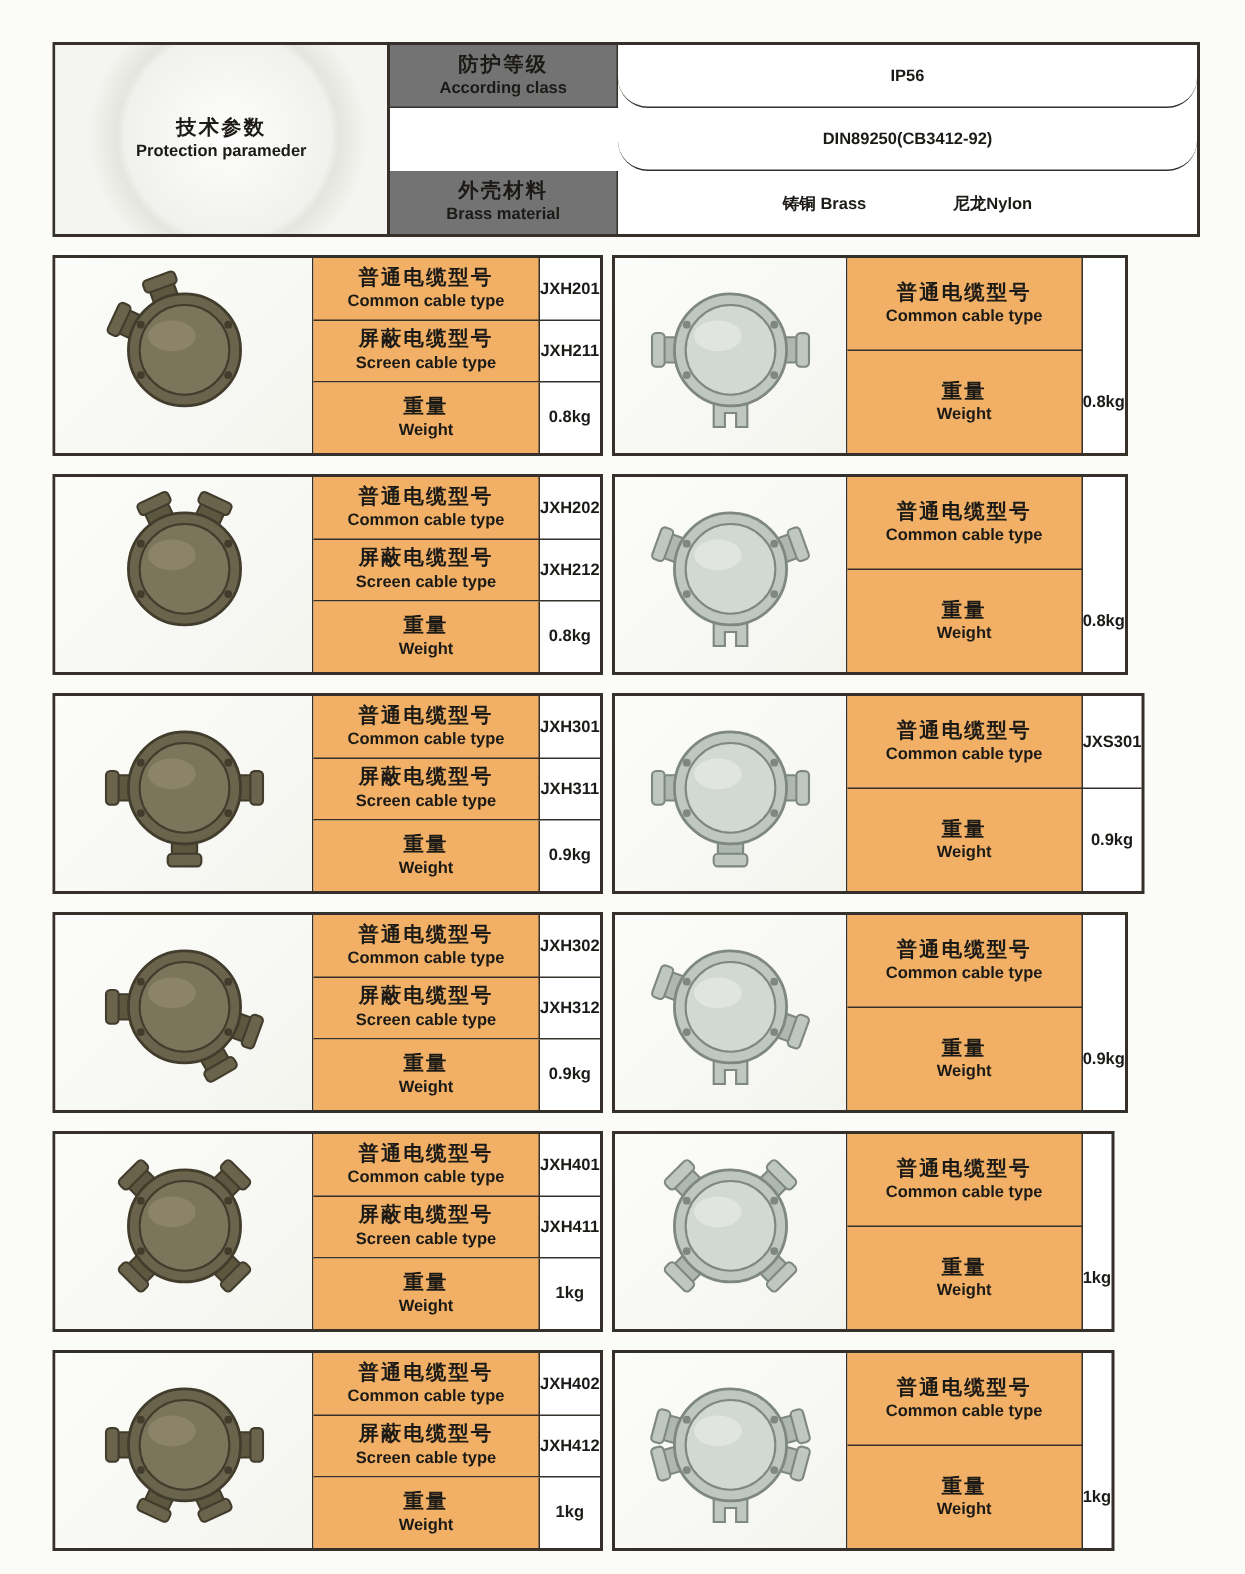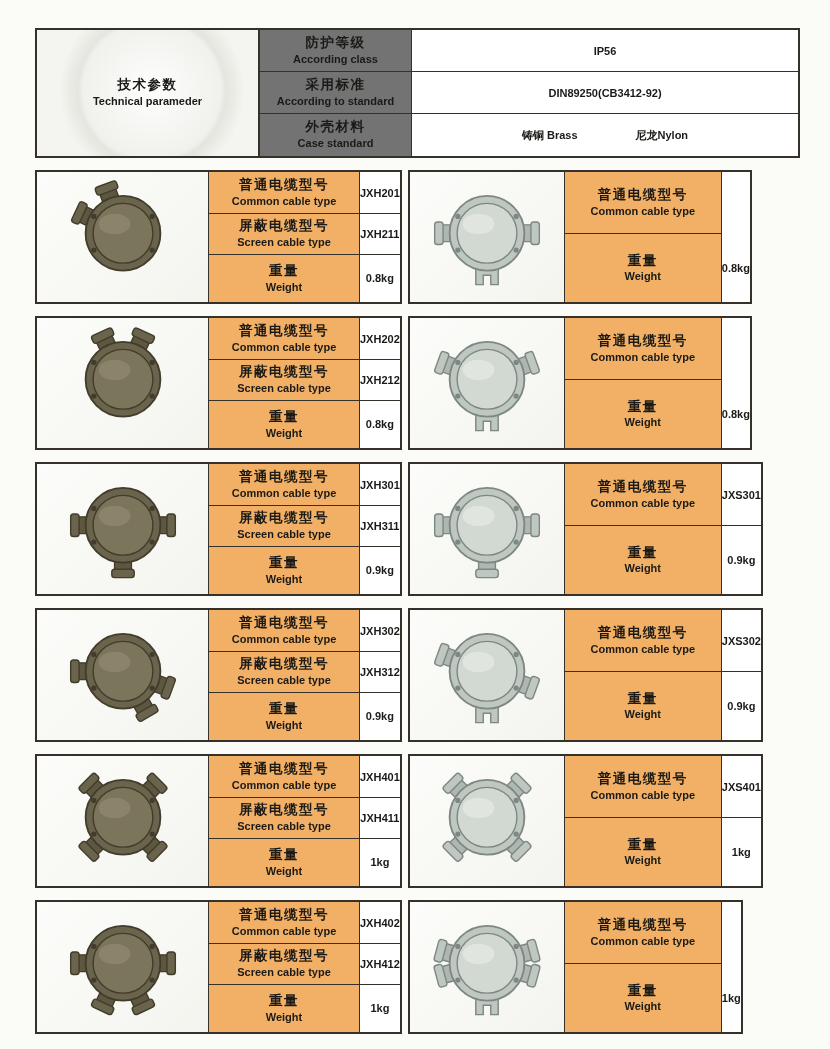--- a/index.html
+++ b/index.html
@@ -35,21 +35,21 @@
     background: #737373;
     border-right: 1.5px solid #35302a;
     border-bottom: 1.5px solid #35302a;
     display: flex; flex-direction: column; justify-content: center; align-items: center;
     text-align: center;
   }
   .ht-val {
     grid-column: 3;
     border-bottom: 1.5px solid #35302a;
     display: flex; justify-content: center; align-items: center; gap: 58px;
-    font-size: 11px; font-weight: bold;
+    font-size: 11px; font-weight: bold; border-radius: 20px;
   }
   .ht-lbl.last, .ht-val.last { border-bottom: none; }
 
   .zh { font-size: 13.5px; font-weight: bold; letter-spacing: 1.5px; line-height: 1.25; }
   .en { font-size: 11px; font-weight: bold; line-height: 1.2; margin-top: 1px; }
 
   
   .rows { width: 619px; }
   .product-row { display: flex; gap: 6px; height: 134px; margin-bottom: 12px; }
   .half {
@@ -89,42 +89,38 @@
   .jbox svg { display: block; }
 </style>
 </head>
 <body>
 
 <div class="page">
 
   <div class="header-table">
     <div class="ht-left">
       <div class="zh">技术参数</div>
-      <div class="en">Technical parameder</div>
+      <div class="en">Protection parameder</div>
     </div>
 
     <div class="ht-lbl" style="grid-row:1">
       <div class="zh">防护等级</div>
       <div class="en">According class</div>
     </div>
     <div class="ht-val" style="grid-row:1">
       <span>IP56</span>
     </div>
 
-    <div class="ht-lbl" style="grid-row:2">
-      <div class="zh">采用标准</div>
-      <div class="en">According to standard</div>
-    </div>
     <div class="ht-val" style="grid-row:2">
       <span>DIN89250(CB3412-92)</span>
     </div>
 
     <div class="ht-lbl last" style="grid-row:3">
       <div class="zh">外壳材料</div>
-      <div class="en">Case standard</div>
+      <div class="en">Brass material</div>
     </div>
     <div class="ht-val last" style="grid-row:3">
       <span>铸铜 Brass</span>
       <span>尼龙Nylon</span>
     </div>
   </div>
 
   <div class="rows">
   <div class="product-row">
 
@@ -430,21 +426,20 @@
                 <circle cx="48.8" cy="75.0" r="2.8" fill="#7e8782"></circle>
                 <circle cx="48.8" cy="39.0" r="2.8" fill="#7e8782"></circle>
                 <circle cx="111.2" cy="39.0" r="2.8" fill="#7e8782"></circle>
               </svg>
             </div>
       </div>
       <div class="lbl r1">
         <div class="zh">普通电缆型号</div>
         <div class="en">Common cable type</div>
       </div>
-      <div class="val r1">JXS302</div>
       <div class="lbl r2">
         <div class="zh">重量</div>
         <div class="en">Weight</div>
       </div>
       <div class="val r2">0.9kg</div>
     </div>
 
   </div>
 
   <div class="product-row">
@@ -523,21 +518,20 @@
                 <circle cx="48.8" cy="75.0" r="2.8" fill="#7e8782"></circle>
                 <circle cx="48.8" cy="39.0" r="2.8" fill="#7e8782"></circle>
                 <circle cx="111.2" cy="39.0" r="2.8" fill="#7e8782"></circle>
               </svg>
             </div>
       </div>
       <div class="lbl r1">
         <div class="zh">普通电缆型号</div>
         <div class="en">Common cable type</div>
       </div>
-      <div class="val r1">JXS401</div>
       <div class="lbl r2">
         <div class="zh">重量</div>
         <div class="en">Weight</div>
       </div>
       <div class="val r2">1kg</div>
     </div>
 
   </div>
 
   <div class="product-row">

